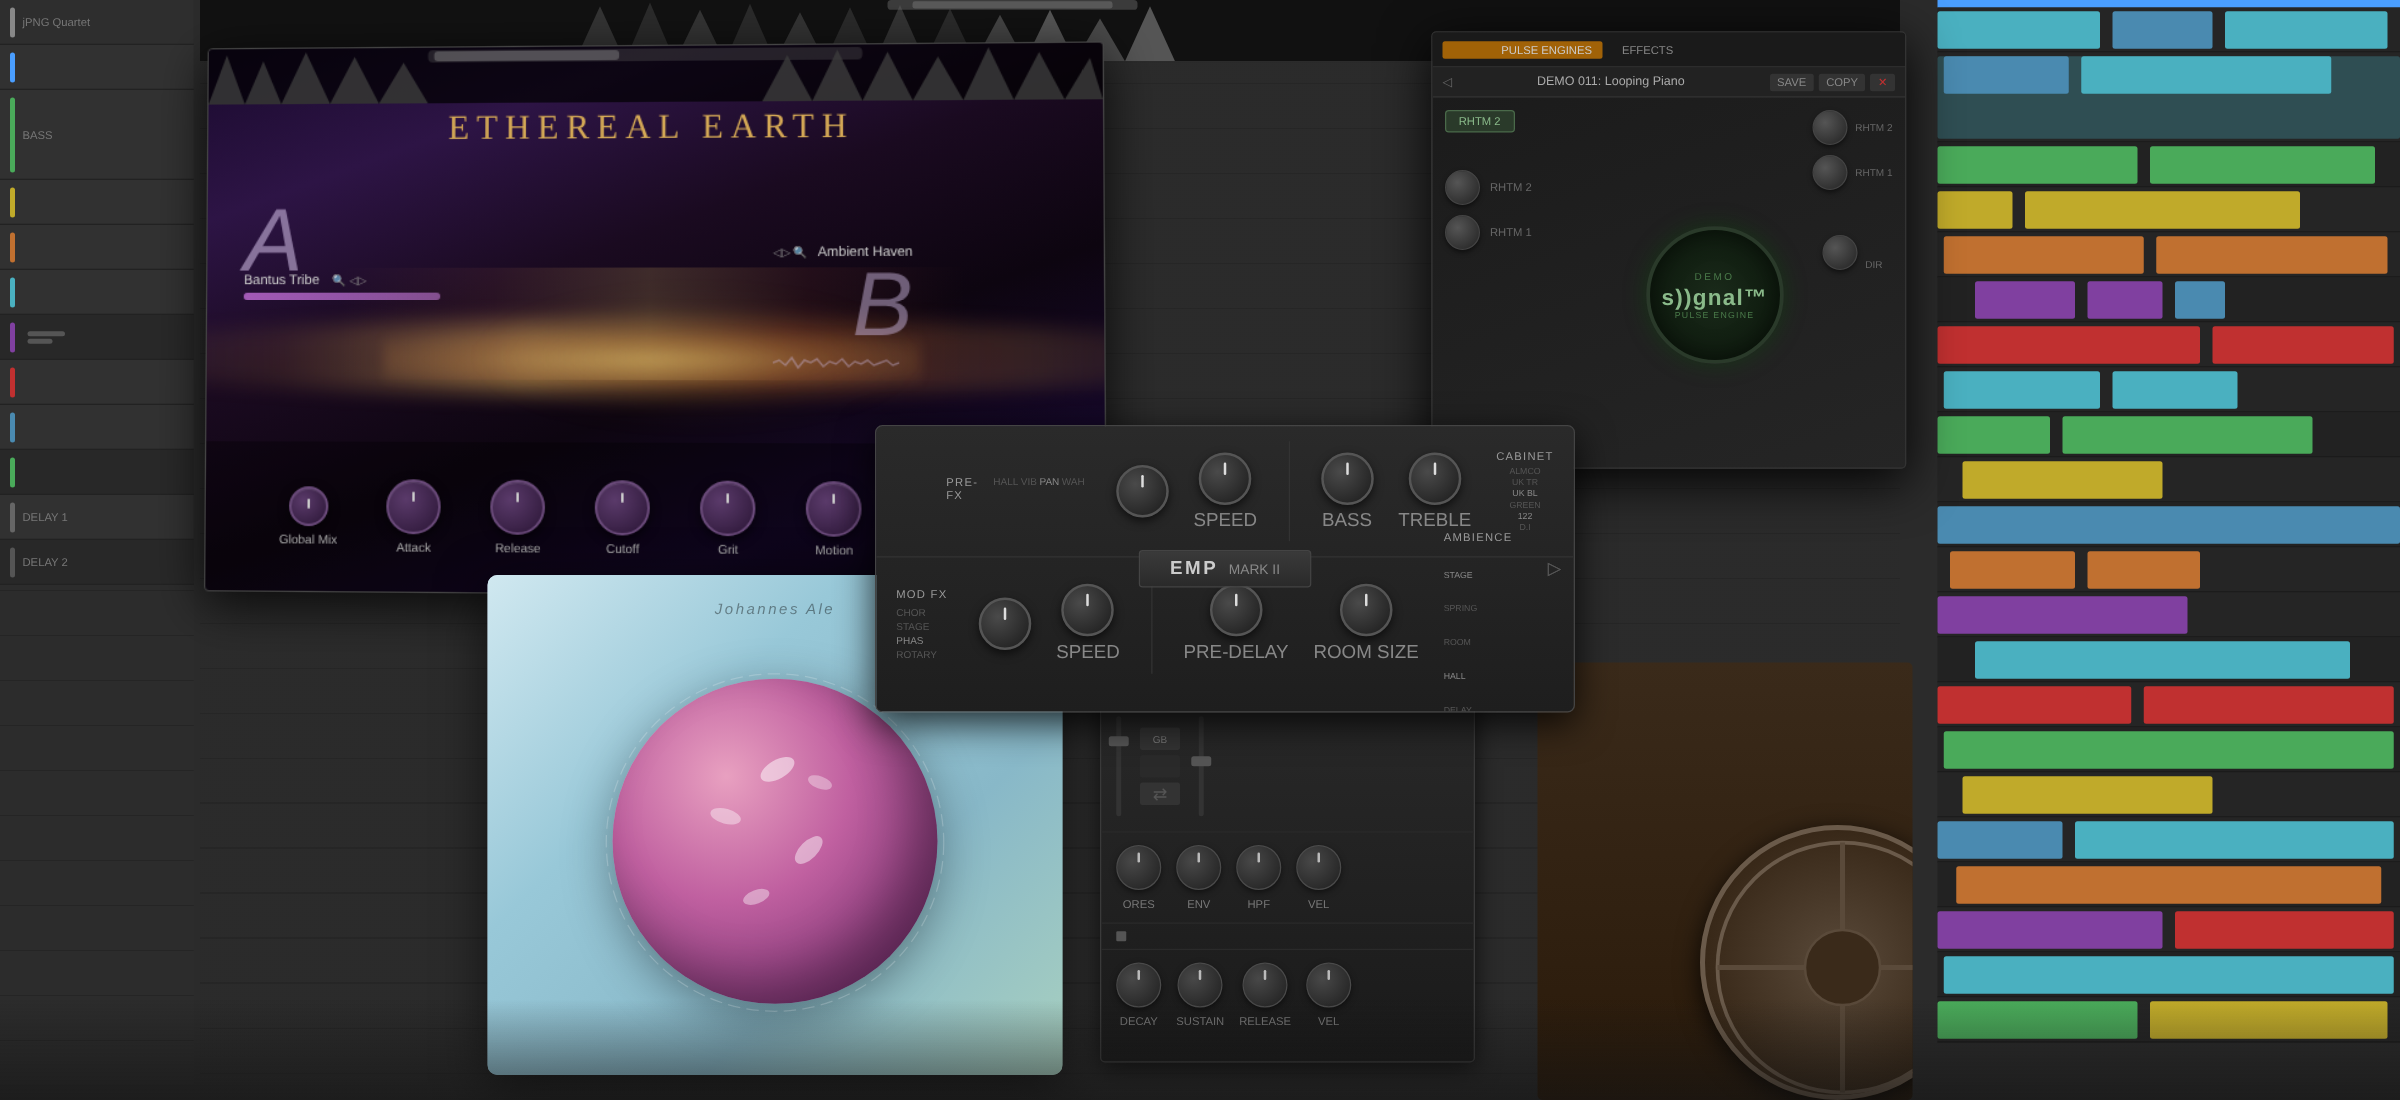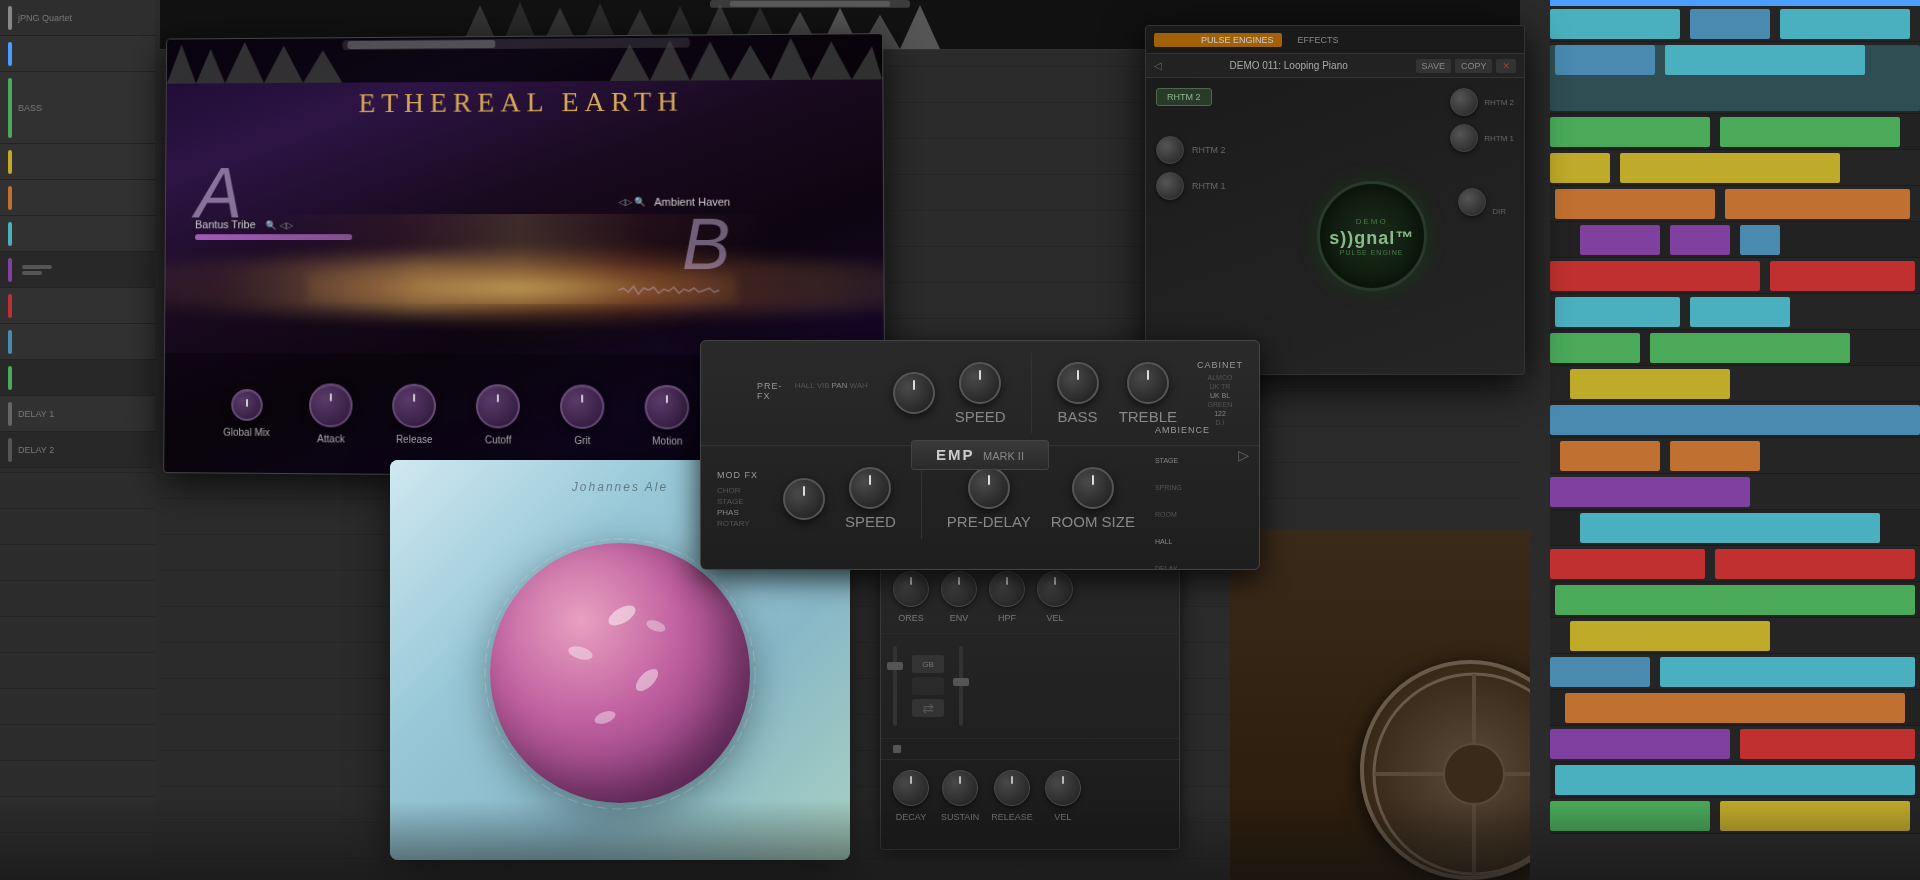--- a/index.html
+++ b/index.html
@@ -1035,39 +1035,20 @@
       <span style="font-size:14px;color:#555;">▷</span>
     </div>
   </div>
 </div>
 
 <div class="synth-panel">
   <div style="height:30px;background:#222;display:flex;align-items:center;padding:0 10px;border-bottom:1px solid #333;">
     <span style="font-size:9px;color:#666;">FX</span>
   </div>
 
-  <div style="padding:10px 12px;display:flex;gap:12px;align-items:flex-start;border-bottom:1px solid #2a2a2a;">
-    <div class="ee-knob-group">
-      <div class="synth-knob"></div>
-      <span class="synth-label">ORES</span>
-    </div>
-    <div class="ee-knob-group">
-      <div class="synth-knob"></div>
-      <span class="synth-label">ENV</span>
-    </div>
-    <div class="ee-knob-group">
-      <div class="synth-knob"></div>
-      <span class="synth-label">HPF</span>
-    </div>
-    <div class="ee-knob-group">
-      <div class="synth-knob"></div>
-      <span class="synth-label">VEL</span>
-    </div>
-  </div>
-
   <div style="padding:12px;display:flex;gap:15px;align-items:center;border-bottom:1px solid #2a2a2a;">
 
     <div style="display:flex;flex-direction:column;align-items:center;gap:60px;">
       <div style="width:4px;height:80px;background:#333;border-radius:2px;position:relative;">
         <div style="position:absolute;top:20%;left:-6px;width:16px;height:8px;background:#555;border-radius:2px;"></div>
       </div>
     </div>
 
     <div style="display:flex;flex-direction:column;gap:4px;">
       <div style="width:32px;height:18px;background:#333;border-radius:2px;display:flex;align-items:center;justify-content:center;">
@@ -1079,20 +1060,39 @@
       </div>
     </div>
 
     <div style="display:flex;flex-direction:column;gap:4px;">
       <div style="width:4px;height:80px;background:#333;border-radius:2px;position:relative;">
         <div style="position:absolute;top:40%;left:-6px;width:16px;height:8px;background:#555;border-radius:2px;"></div>
       </div>
     </div>
   </div>
 
+  <div style="padding:10px 12px;display:flex;gap:12px;align-items:flex-start;border-bottom:1px solid #2a2a2a;">
+    <div class="ee-knob-group">
+      <div class="synth-knob"></div>
+      <span class="synth-label">ORES</span>
+    </div>
+    <div class="ee-knob-group">
+      <div class="synth-knob"></div>
+      <span class="synth-label">ENV</span>
+    </div>
+    <div class="ee-knob-group">
+      <div class="synth-knob"></div>
+      <span class="synth-label">HPF</span>
+    </div>
+    <div class="ee-knob-group">
+      <div class="synth-knob"></div>
+      <span class="synth-label">VEL</span>
+    </div>
+  </div>
+
   <div style="padding:6px 12px;display:flex;align-items:center;gap:8px;border-bottom:1px solid #2a2a2a;">
     <div style="width:8px;height:8px;background:#555;border-radius:1px;"></div>
   </div>
 
   <div style="padding:10px 12px;display:flex;gap:12px;align-items:flex-start;">
     <div class="ee-knob-group">
       <div class="synth-knob"></div>
       <span class="synth-label">DECAY</span>
     </div>
     <div class="ee-knob-group">

